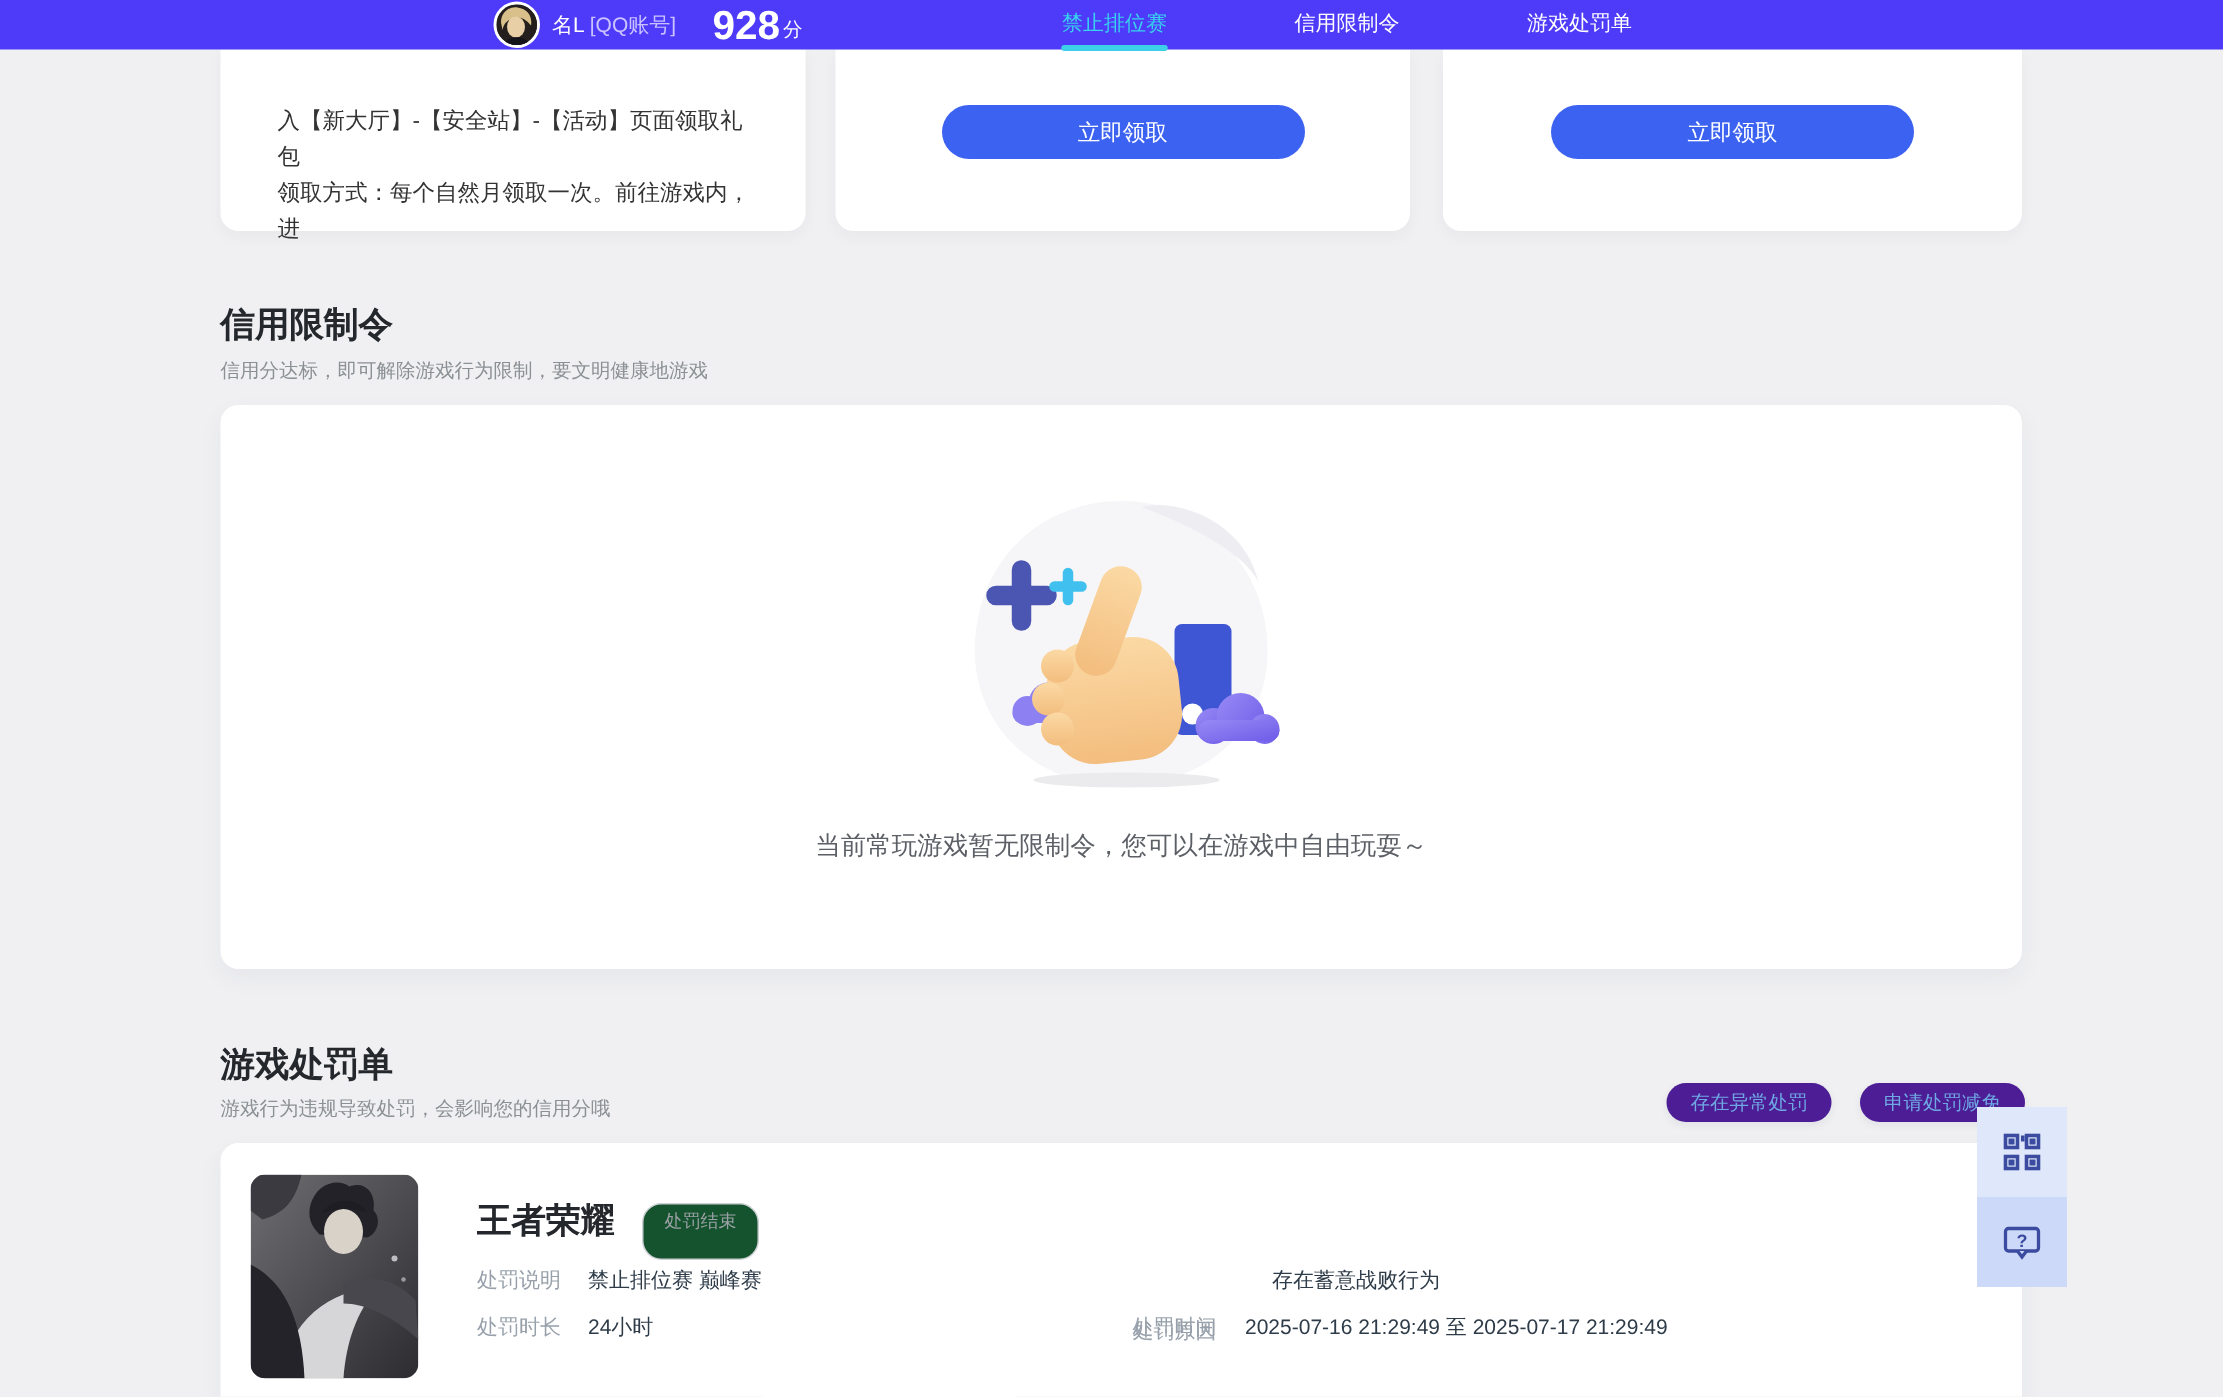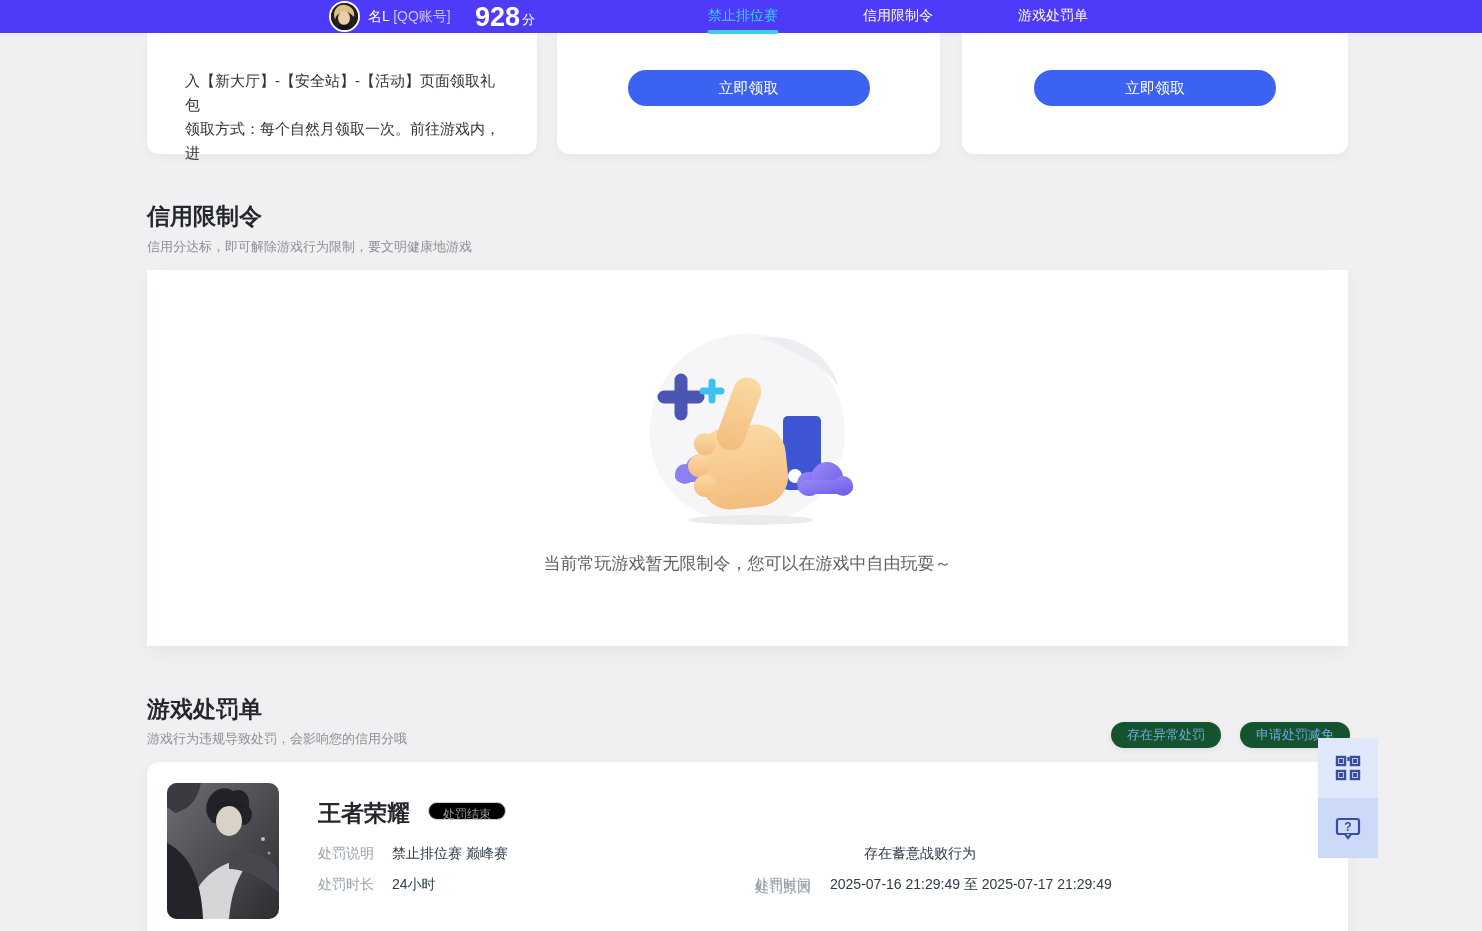--- a/index.html
+++ b/index.html
@@ -55,48 +55,48 @@
     font-family:inherit;
   }
 
   
   .section-title { position:absolute; left:147px; font-size:23px; font-weight:bold; color:#24272c; }
   .section-sub { position:absolute; left:147px; font-size:13px; color:#8b9095; }
 
   
   .restrict-card {
     position:absolute; left:147px; top:270px; width:1201px; height:376px;
-    background:#ffffff; border-radius:0; box-shadow:0 6px 16px rgba(40,50,90,0.05);
+    background:#ffffff; border-radius:12px; box-shadow:0 6px 16px rgba(40,50,90,0.05);
   }
   .illustration { position:absolute; left:486px; top:58px; width:230px; height:205px; }
   .empty-message { position:absolute; top:282px; width:100%; text-align:center; font-size:17px; color:#5c6066; }
   .empty-note { position:absolute; top:314px; width:100%; text-align:center; font-size:12px; color:#9aa0a6; }
 
   
   .pill-btn {
     position:absolute; top:722px; height:26px; padding:0 16px; line-height:26px;
-    background:#14532d; border:none; border-radius:13px; color:#6fa8e3; font-size:13px;
+    background:#4c1d95; border:none; border-radius:13px; color:#6fa8e3; font-size:13px;
     box-shadow:0 2px 6px rgba(40,50,90,0.08); cursor:pointer; font-family:inherit;
   }
   .pill-abnormal { left:1111px; }
   .pill-reduction { left:1240px; }
 
   .penalty-card {
     position:absolute; left:147px; top:762px; width:1201px; height:200px;
     background:#ffffff; border-radius:12px; box-shadow:0 6px 16px rgba(40,50,90,0.05);
   }
   .game-thumb {
     position:absolute; left:20px; top:21px; width:112px; height:136px;
     border-radius:10px; overflow:hidden;
   }
   .game-title { position:absolute; left:171px; top:36px; font-size:23px; font-weight:bold; color:#24272c;text-align:right; }
   .status-badge {
-    position:absolute; left:281px; top:40px; height:18px; line-height:23px;
+    position:absolute; left:281px; top:40px; height:38px; line-height:23px;
     padding:0 14px; border:1px solid #ccd0d4; border-radius:13px;
-    color:#9aa0a6; font-size:12px; background:#000000;
+    color:#9aa0a6; font-size:12px; background:#14532d;
   }
   .field-label { position:absolute; font-size:14px; color:#98a1ab; }
   .field-value { position:absolute; font-size:14px; color:#2e3b48; }
 
   
   .float-widget { position:absolute; left:1318px; top:738px; width:60px; z-index:40; }
   .float-btn { width:60px; height:60px; display:flex; align-items:center; justify-content:center; cursor:pointer; }
   .float-btn.qr { background:#dfe8fb; }
   .float-btn.help { background:#ccd9f8; }
 </style>
@@ -224,21 +224,21 @@
         <circle cx="102" cy="70" r="1.5" fill="#9a9aa0"></circle>
     </svg>
   </div>
   <div class="game-title">王者荣耀</div>
   <div class="status-badge">处罚结束</div>
 
   <div class="field-label" style="left:171px; top:83px;">处罚说明</div>
   <div class="field-value" style="left:245px; top:83px;text-align:center;">禁止排位赛 巅峰赛</div>
 
   <div class="field-label" style="left:608px; top:83px;margin-top:34px;">处罚原因</div>
-  <div class="field-value" style="left:717px; top:83px;">存在蓄意战败行为</div>
+  <div class="field-value" style="left:701px; top:83px;">存在蓄意战败行为</div>
 
   <div class="field-label" style="left:171px; top:114px;text-align:right;">处罚时长</div>
   <div class="field-value" style="left:245px; top:114px;">24小时</div>
 
   <div class="field-label" style="left:608px; top:114px;">处罚时间</div>
   <div class="field-value" style="left:683px; top:114px;">2025-07-16 21:29:49 至 2025-07-17 21:29:49</div>
 </div>
 
 <div class="float-widget">
   <div class="float-btn qr">

